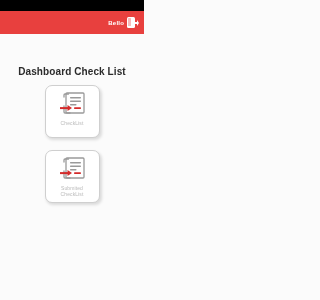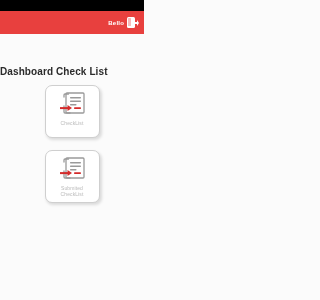--- a/index.html
+++ b/index.html
@@ -94,21 +94,21 @@
   .content {
     flex: 1 1 auto;
     position: relative;
     background: #fbfbfb;
   }
   .page-title {
     position: absolute;
     top: 33px;
     left: 0;
     right: 0;
-    text-align: left;
+    text-align: center;
     font-size: 10px;
     font-weight: bold;
     color: #2b2b2b;
     letter-spacing: 0.1px;
     line-height: 1;
   }
   .card-stack {
     position: absolute;
     top: 51px;
     left: 0;

